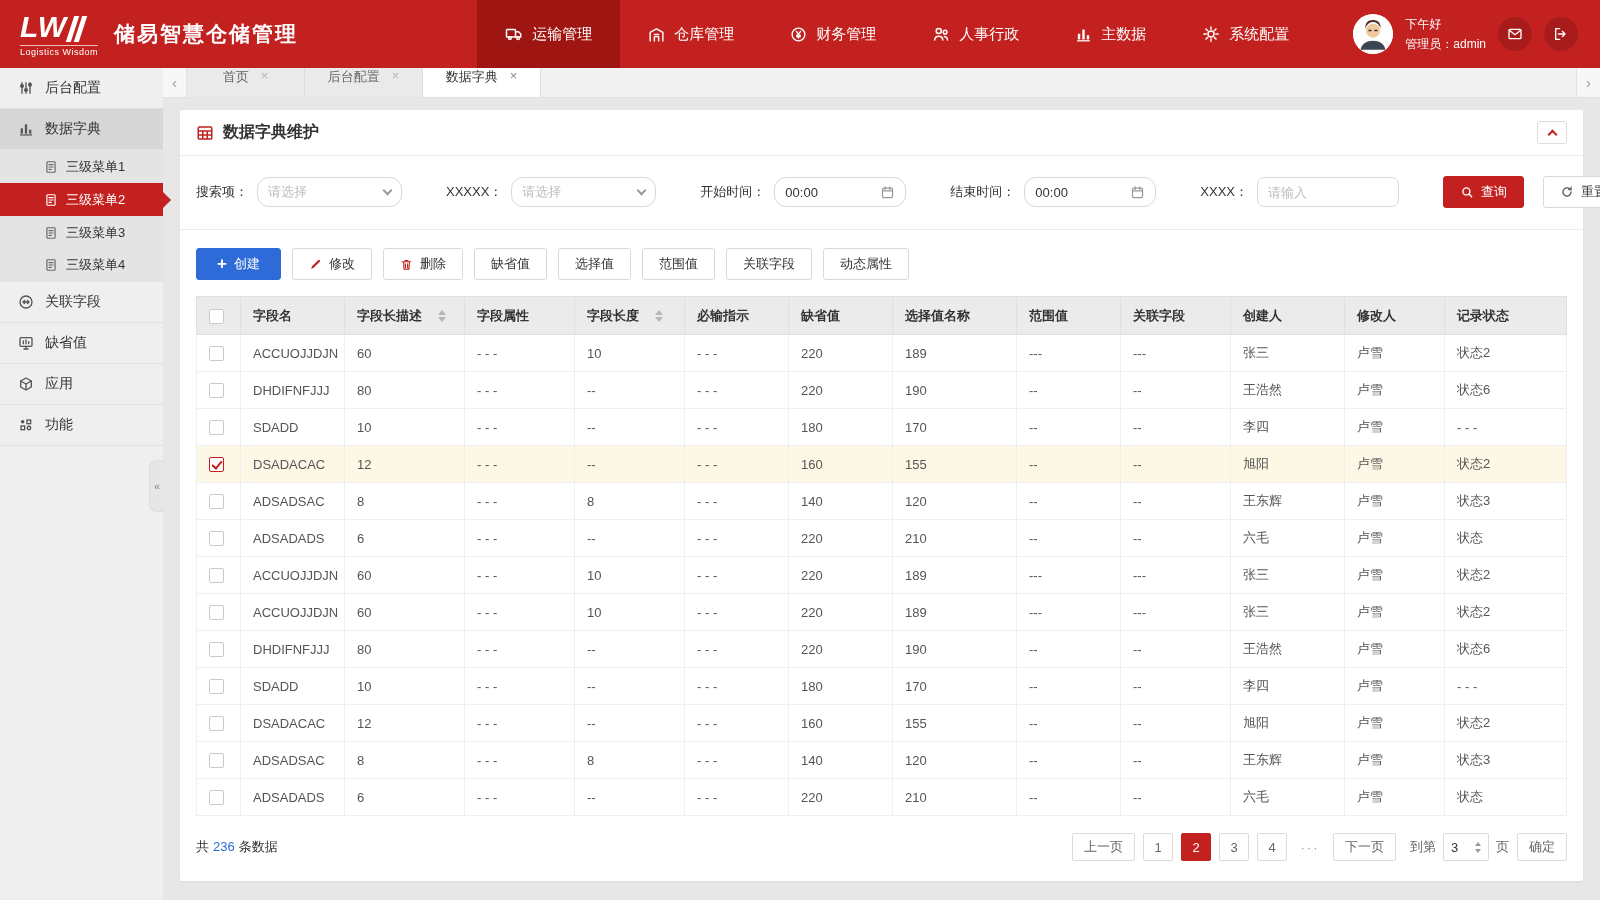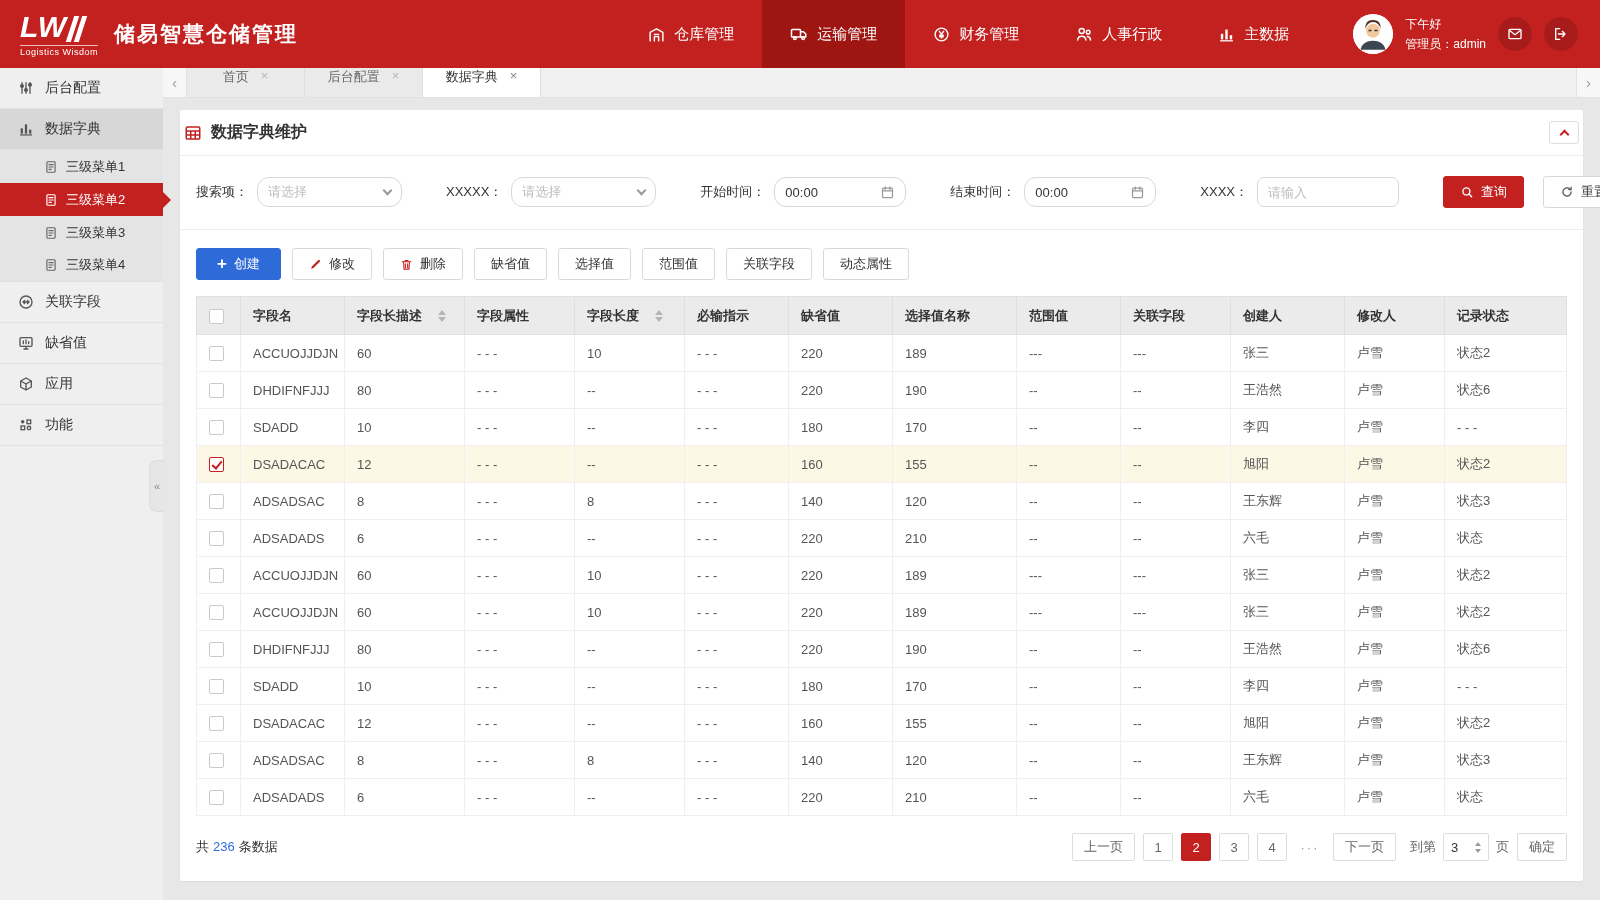--- a/index.html
+++ b/index.html
@@ -44,21 +44,21 @@
   .tab-arrow { width:24px; display:flex; align-items:center; justify-content:center; color:#999; font-size:15px; background:#f7f7f7; border-right:1px solid #e2e2e2; cursor:pointer; }
   .tab-arrow.right { margin-left:auto; border-right:none; border-left:1px solid #e2e2e2; }
   .tab { width:118px; display:flex; align-items:flex-start; justify-content:center; gap:12px; font-size:13px; color:#666; background:#eaeaea; border-right:1px solid #ddd; cursor:pointer; }
   .tab .x { color:#b5b5b5; font-size:13px; }
   .tab.active { background:#fff; color:#333; }
   .tab.active .x { color:#888; }
 
   
   .content { flex:1; padding:12px 17px 0; overflow:hidden; }
   .card { background:#fff; border-radius:2px; box-shadow:0 1px 2px rgba(0,0,0,.05); min-height:758px; }
-  .card-head { height:46px; display:flex; align-items:center; padding:0 4px; border-bottom:1px solid #ececec; }
+  .card-head { height:46px; display:flex; align-items:center; padding:0 16px; border-bottom:1px solid #ececec; }
   .card-title { font-size:16px; font-weight:bold; margin-left:9px; }
   .collapse-btn { margin-left:auto; width:30px; height:23px; border:1px solid #ddd; border-radius:3px; display:flex; align-items:center; justify-content:center; cursor:pointer; }
   .chev { width:7px; height:7px; border-right:2px solid #999; border-bottom:2px solid #999; transform:rotate(45deg); margin-top:-3px; }
   .chev.up { border-color:#c3211f; transform:rotate(-135deg); margin-top:4px; }
 
   
   .filters { display:flex; align-items:center; padding:20px 16px 21px; border-bottom:1px solid #ececec; font-size:13px; }
   .fgroup { display:flex; align-items:center; gap:9px; margin-right:44px; white-space:nowrap; }
   .fgroup:last-child { margin-right:38px; margin-left:auto; }
   .ctrl { height:30px; border:1px solid #d9d9d9; border-radius:12px; background:#fff; display:flex; align-items:center; justify-content:space-between; padding:0 10px; cursor:pointer; }
@@ -112,44 +112,44 @@
     <div class="logo-mark">
         <span>LW</span>
         <span class="stripe"></span>
         <span class="stripe"></span>
       </div>
     <div class="logo-sub">Logistics Wisdom</div>
   </div>
   <div class="app-title">储易智慧仓储管理</div>
 
   <nav class="top-nav">
-    <div class="nav-item">
-      <span>
-          <svg width="17" height="17" viewBox="0 0 24 24" fill="none" stroke="#fff" stroke-width="2" stroke-linecap="round" stroke-linejoin="round">
-            <path d="M3 21V9l9-5 9 5v12"></path>
-            <path d="M9 21v-6h6v6"></path>
-            <path d="M9 12h6"></path>
-          </svg>
-        </span>
-      <span>仓库管理</span>
-    </div>
     <div class="nav-item active">
       <span>
           <svg width="18" height="18" viewBox="0 0 24 24" fill="none" stroke="#fff" stroke-width="2" stroke-linecap="round" stroke-linejoin="round">
             <rect x="2" y="6" width="12" height="10" rx="1"></rect>
             <path d="M14 9h4l3 3v4h-7"></path>
             <circle cx="6.5" cy="17.5" r="1.7"></circle>
             <circle cx="17.5" cy="17.5" r="1.7"></circle>
           </svg>
         </span>
       <span>运输管理</span>
     </div>
     <div class="nav-item">
       <span>
           <svg width="17" height="17" viewBox="0 0 24 24" fill="none" stroke="#fff" stroke-width="2" stroke-linecap="round" stroke-linejoin="round">
+            <path d="M3 21V9l9-5 9 5v12"></path>
+            <path d="M9 21v-6h6v6"></path>
+            <path d="M9 12h6"></path>
+          </svg>
+        </span>
+      <span>仓库管理</span>
+    </div>
+    <div class="nav-item">
+      <span>
+          <svg width="17" height="17" viewBox="0 0 24 24" fill="none" stroke="#fff" stroke-width="2" stroke-linecap="round" stroke-linejoin="round">
             <circle cx="12" cy="12" r="9"></circle>
             <path d="M9 7.5l3 4 3-4M12 11.5V17M9.5 13h5M9.5 15.2h5"></path>
           </svg>
         </span>
       <span>财务管理</span>
     </div>
     <div class="nav-item">
       <span>
           <svg width="18" height="18" viewBox="0 0 24 24" fill="none" stroke="#fff" stroke-width="2" stroke-linecap="round" stroke-linejoin="round">
             <circle cx="9" cy="8" r="3.4"></circle>
@@ -163,20 +163,29 @@
     <div class="nav-item">
       <span>
           <svg width="17" height="17" viewBox="0 0 24 24" fill="#fff">
             <rect x="4" y="11" width="3.4" height="8"></rect>
             <rect x="10.3" y="5" width="3.4" height="14"></rect>
             <rect x="16.6" y="13" width="3.4" height="6"></rect>
             <rect x="3" y="20" width="18" height="1.8"></rect>
           </svg>
         </span>
       <span>主数据</span>
+    </div>
+    <div class="nav-item">
+      <span>
+          <svg width="18" height="18" viewBox="0 0 24 24" fill="none" stroke="#fff" stroke-width="2" stroke-linecap="round">
+            <circle cx="12" cy="12" r="4"></circle>
+            <path d="M12 2.5v3M12 18.5v3M2.5 12h3M18.5 12h3M5.3 5.3l2.1 2.1M16.6 16.6l2.1 2.1M18.7 5.3l-2.1 2.1M7.4 16.6l-2.1 2.1"></path>
+          </svg>
+        </span>
+      <span>系统配置</span>
     </div>
   </nav>
 
   <div class="user-area">
     <div class="avatar">
       <svg width="40" height="40" viewBox="0 0 24 24">
           <circle cx="12" cy="12" r="12" fill="#fdfdfd"></circle>
           <circle cx="12" cy="10" r="4.2" fill="#f2c79c"></circle>
           <path d="M7.6 9.2a4.4 4.4 0 0 1 8.8 0c.5-2.6-.4-5.6-4.4-5.6S7.1 6.6 7.6 9.2z" fill="#4a3226"></path>
           <path d="M4.5 21.5c.7-3.6 3.8-5.4 7.5-5.4s6.8 1.8 7.5 5.4z" fill="#3c4653"></path>

